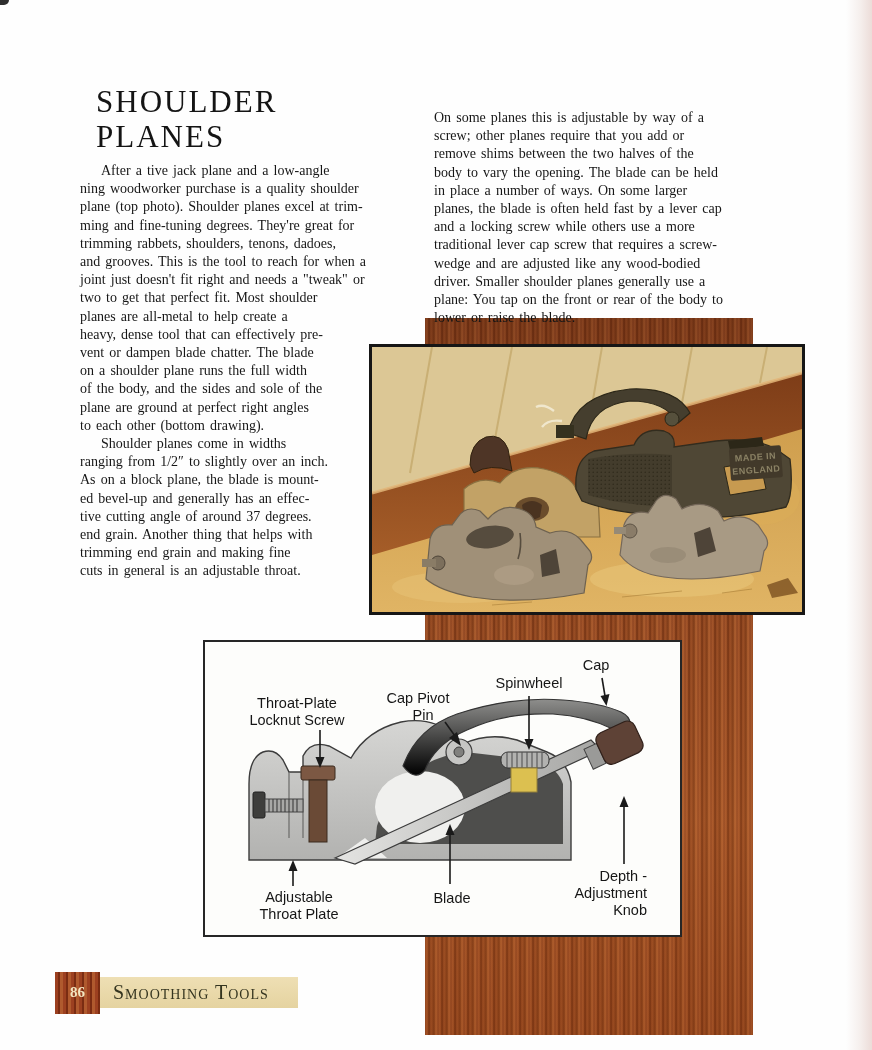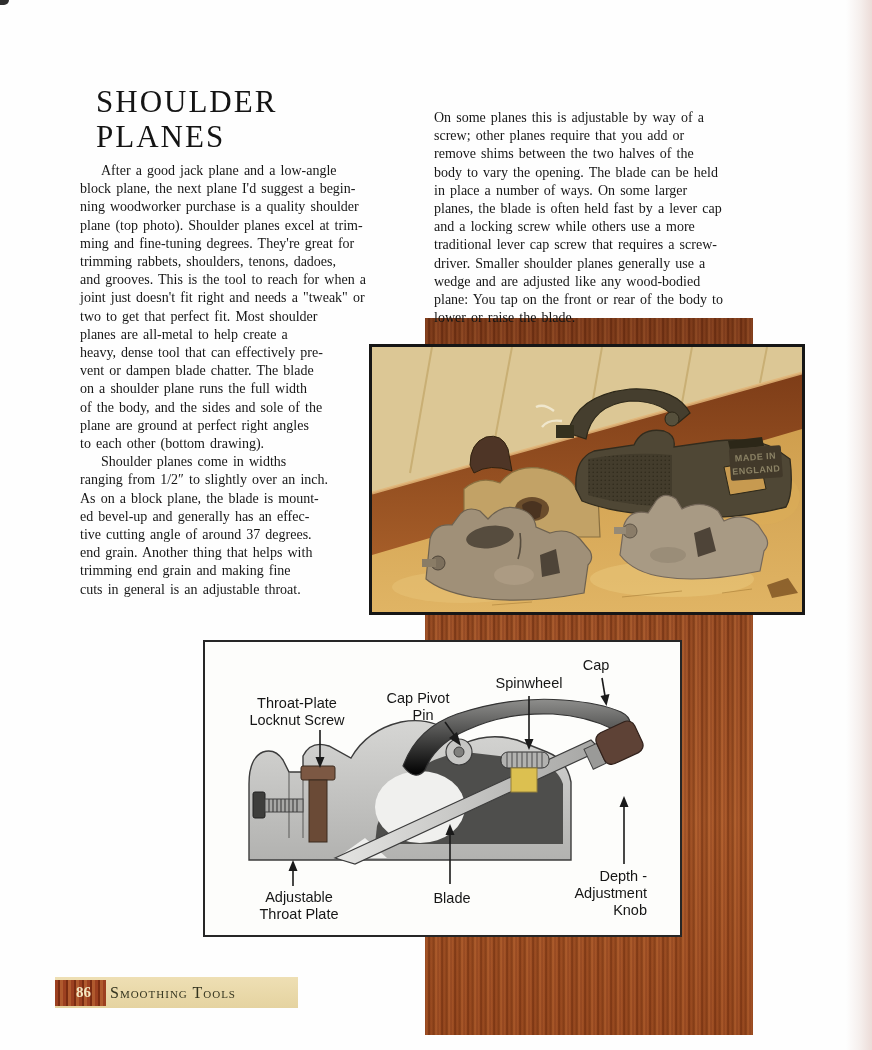--- a/index.html
+++ b/index.html
@@ -32,43 +32,42 @@
     border:3px solid #161616;box-sizing:border-box;z-index:2;background:#d2a153;}
   .photo svg{display:block;width:100%;height:100%;}
   
   .diagram{position:absolute;left:203px;top:640px;width:479px;height:297px;
     border:2px solid #262626;box-sizing:border-box;background:#fdfdfb;z-index:2;}
   .diagram svg{display:block;width:100%;height:100%;}
   .dlabel{font-family:"Liberation Sans", sans-serif;font-size:14.5px;fill:#161616;}
   
   .footer-bar{position:absolute;left:55px;top:977px;width:243px;height:31px;
     background:linear-gradient(180deg,#eedfb4,#e5d3a0);z-index:3;display:flex;align-items:center;}
-  .footer-square{width:45px;height:26px;flex:0 0 45px;display:flex;align-items:center;justify-content:center;
+  .footer-square{width:45px;height:42px;flex:0 0 45px;display:flex;align-items:center;justify-content:center;
     background:repeating-linear-gradient(90deg,#9c4020 0 3px,#7a2c12 3px 5px,#b05a2e 5px 8px);
-    color:#f3e6c0;font-weight:bold;font-size:15px;padding-left:6px;}
-  .footer-label{margin-left:4px;font-variant:small-caps;font-size:16px;letter-spacing:1px;color:#34341f;}
+    color:#f3e6c0;font-weight:bold;font-size:15px;}
+  .footer-label{margin-left:13px;font-variant:small-caps;font-size:20px;letter-spacing:1px;color:#34341f;}
   .z3{z-index:3;}
 </style>
 </head>
 <body>
 
 <div class="corner-speck"></div>
 <div class="right-edge"></div>
 
 <div class="wood-panel"></div>
 
 <h1 class="title z3" style="position:absolute;margin:0;">
   <div>SHOULDER</div>
   <div>PLANES</div>
 </h1>
 
 <div id="col-left" class="textcol z3">
   <div>
-      <div>  After a good jack plane and a low-angle</div>
-      <div>block plane, the next plane I'd suggest a begin-</div>
+      <div>  After a tive jack plane and a low-angle</div>
       <div>ning woodworker purchase is a quality shoulder</div>
     </div>
   <div>
     <span>plane </span><span class="ital">(top photo)</span><span>. Shoulder planes excel at trim-</span>
   </div>
   <div>
       <div>ming and fine-tuning degrees. They're great for</div>
       <div>trimming rabbets, shoulders, tenons, dadoes,</div>
       <div>and grooves. This is the tool to reach for when a</div>
       <div>joint just doesn't fit right and needs a "tweak" or</div>
@@ -98,22 +97,22 @@
 <div id="col-right" class="textcol z3">
   <div>
       <div>On some planes this is adjustable by way of a</div>
       <div>screw; other planes require that you add or</div>
       <div>remove shims between the two halves of the</div>
       <div>body to vary the opening. The blade can be held</div>
       <div>in place a number of ways. On some larger</div>
       <div>planes, the blade is often held fast by a lever cap</div>
       <div>and a locking screw while others use a more</div>
       <div>traditional lever cap screw that requires a screw-</div>
+      <div>wedge and are adjusted like any wood-bodied</div>
       <div>driver. Smaller shoulder planes generally use a</div>
-      <div>wedge and are adjusted like any wood-bodied</div>
       <div>plane: You tap on the front or rear of the body to</div>
       <div>lower or raise the blade.</div>
     </div>
 </div>
 
 <div class="photo">
 <svg viewBox="0 0 430 265" preserveAspectRatio="none">
   <defs>
     <linearGradient id="benchG" x1="0" y1="0" x2="0" y2="1">
       <stop offset="0" stop-color="#c89544"></stop>

